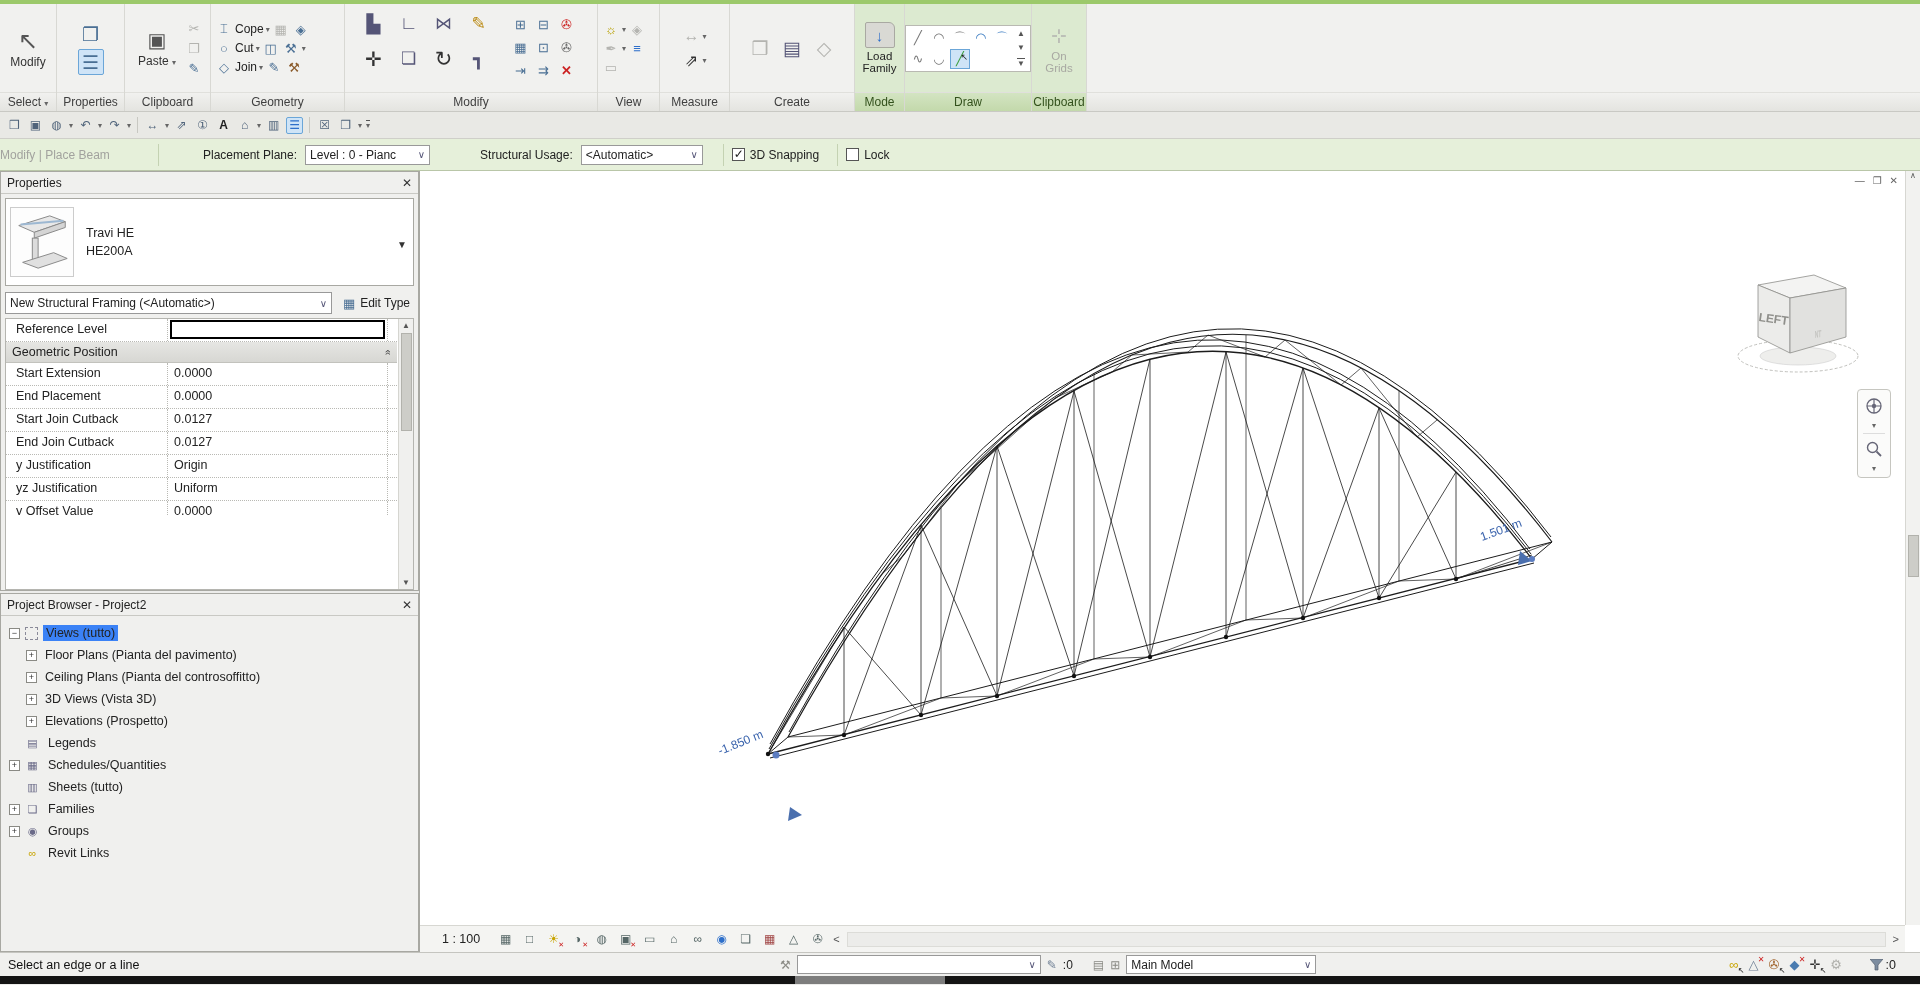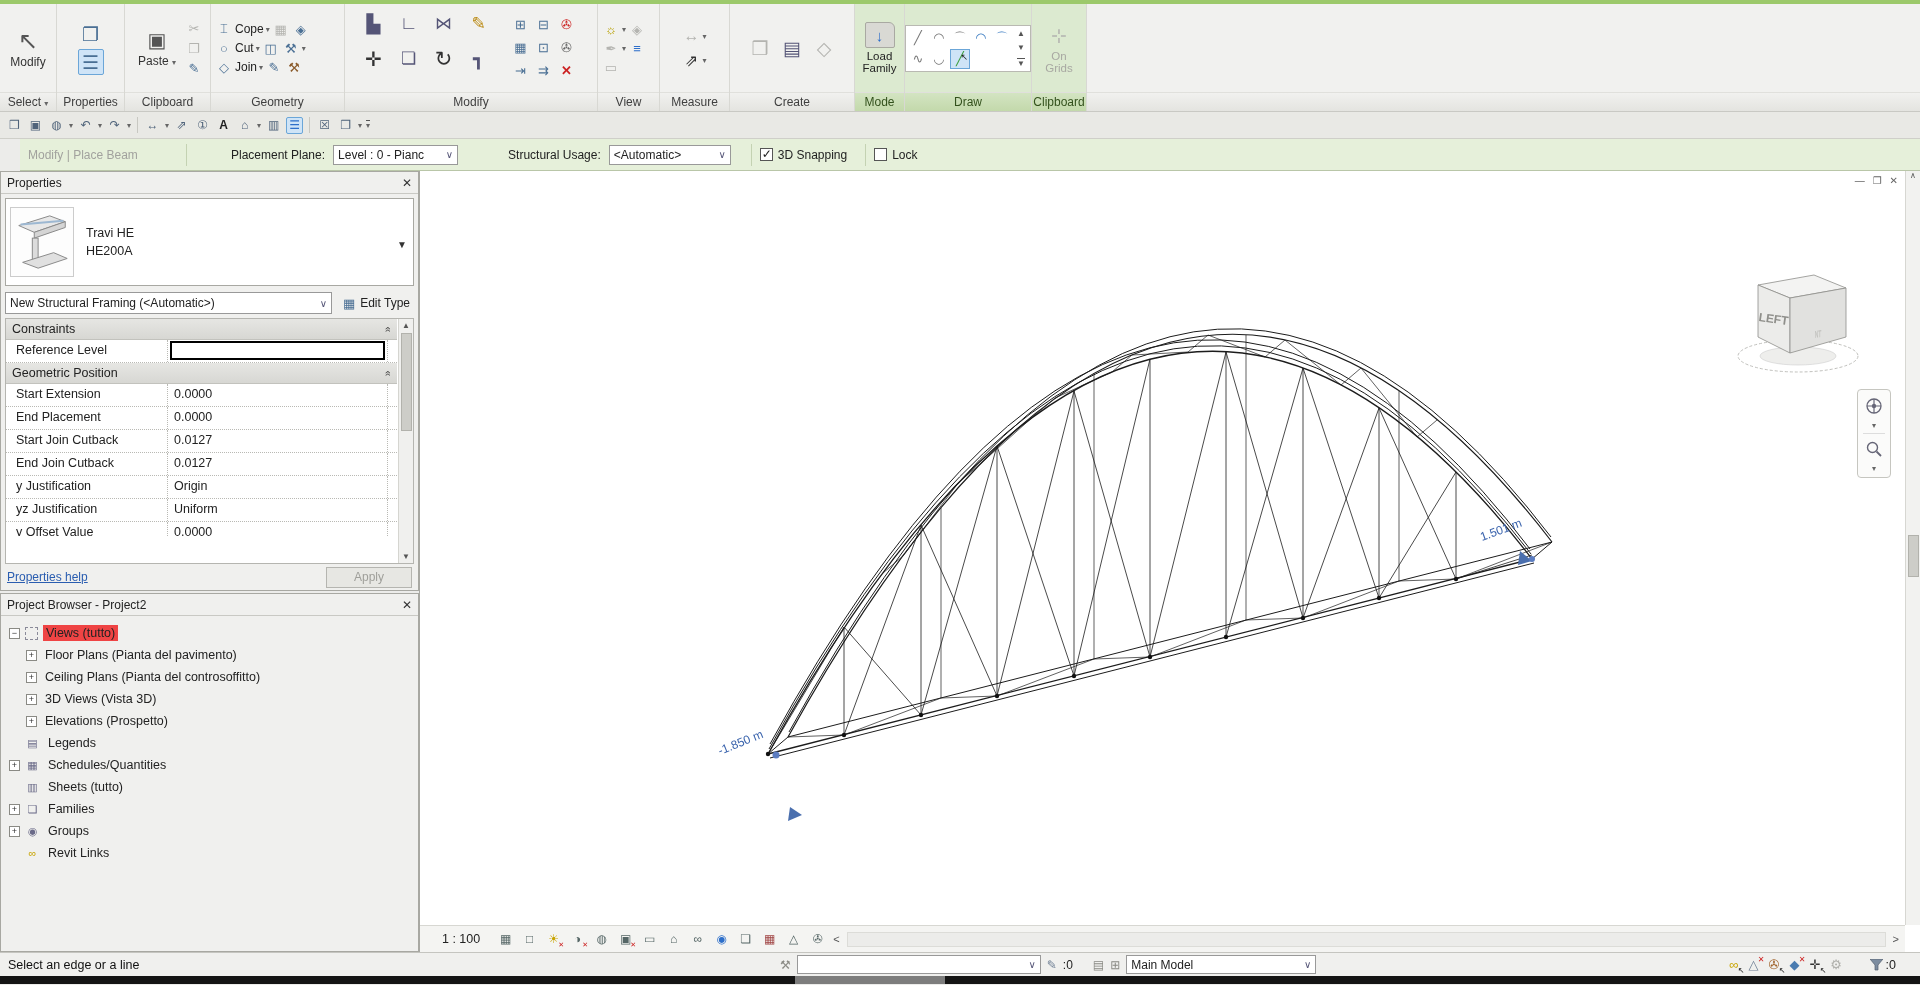--- a/index.html
+++ b/index.html
@@ -39,21 +39,21 @@
   .folderbtn { width:30px; height:26px; background:#d9d9d4; border:1px solid #a9a9a2; border-radius:2px 6px 2px 2px; position:relative; display:flex; align-items:center; justify-content:center; }
   .folderbtn .dl { color:#2e6fca; font-weight:bold; font-size:15px; }
 
   
   .qat { height:27px; background:#e9e9e5; border-bottom:1px solid #cfcfc9; display:flex; align-items:center; gap:4px; padding:0 6px; }
   .qat .ic { width:17px; height:17px; font-size:12px; color:#4f637a; }
   .qat .sep { width:1px; height:16px; background:#c8c8c2; margin:0 2px; }
   .qat .sel { border:1px solid #6ba6d8; background:#cfe4f7; border-radius:2px; }
 
   
-  .optbar { height:32px; background:#e6f0da; border-bottom:1px solid #b9c6a8; display:flex; align-items:center; gap:8px; padding:0 8px;margin-left:20px; }
+  .optbar { height:32px; background:#e6f0da; border-bottom:1px solid #b9c6a8; display:flex; align-items:center; gap:8px; padding:0 0; }
   .optbar .ctxlabel { color:#a2a29e; width:150px; }
   .optbar .sep { width:1px; height:22px; background:#c4d2b2; }
   .dd { background:#fff; border:1px solid #999; height:20px; display:inline-flex; align-items:center; justify-content:space-between; padding:0 4px; gap:6px; }
   .dd .vee { color:#557; font-size:10px; }
   .cb { width:13px; height:13px; border:1px solid #555; background:#fff; display:inline-block; position:relative; }
   .cb.checked::after { content:"✓"; position:absolute; left:1px; top:-2px; font-size:12px; color:#222; }
   .cbrow { display:flex; align-items:center; gap:5px; }
 
   
   .main { display:flex; height:781px; }
@@ -91,21 +91,21 @@
   
   .browser { flex:1; margin-top:2px; }
   .tree { position:relative; padding:6px 2px; flex:1; background:#f0f0ee; }
   .titem { height:22px; display:flex; align-items:center; gap:5px; white-space:nowrap; }
   .titem .exp { width:11px; height:11px; border:1px solid #8a8a84; background:#fff; font-size:9px; line-height:9px; text-align:center; color:#333; flex:none; }
   .titem .noexp { width:11px; flex:none; }
   .titem .ticon { width:15px; text-align:center; font-size:11px; color:#6a6a88; flex:none; }
   .titem.lvl0 { padding-left:6px; }
   .titem.lvl1 { padding-left:23px; }
   .titem .lbl { font-size:12.5px; padding:1px 3px; }
-  .titem.selected .lbl { background:#ef4444;text-align:right; }
+  .titem.selected .lbl { background:#3b82f6;text-align:right; }
   .viewsicon { width:13px; height:13px; border:1px dashed #8a8a99; flex:none; }
 
   
   .viewport { flex:1; position:relative; background:#fff; }
   .wincontrols { position:absolute; top:4px; right:22px; display:flex; gap:8px; color:#666; font-size:10px; }
   .vscroll { position:absolute; right:0; top:0; width:15px; height:754px; background:#f2f2f0; border-left:1px solid #d7d7d2;
     display:flex; flex-direction:column; align-items:center; font-size:8px; color:#555; }
   .vthumb { width:11px; height:42px; background:#cdcdc8; border:1px solid #b2b2ac; margin-top:355px; }
   .vcb { position:absolute; left:0; right:15px; bottom:0; height:27px; background:#f4f4f2; border-top:1px solid #d7d7d2;
     display:flex; align-items:center; gap:7px; padding:0 6px 0 22px; }
@@ -410,24 +410,20 @@
             <span>New Structural Framing (&lt;Automatic&gt;)</span>
             <span class="vee">∨</span>
           </span>
         <span class="editbtn">
             <span class="ic" style="width:14px">▦</span>
             <span>Edit Type</span>
           </span>
       </div>
       <div class="pgridwrap">
         <div class="pgrid">
-          <div class="pgroup">
-              <span>Constraints</span>
-              <span class="chev">»</span>
-            </div>
           <div class="prow">
             <div class="plabel">Reference Level</div>
             <div class="pval" style="padding:1px 2px 0 2px;"><input class="pinput" value="" style=""></div>
             <div class="pthird"></div>
           </div>
           <div class="pgroup">
               <span>Geometric Position</span>
               <span class="chev">»</span>
             </div>
           <div class="prow">
@@ -465,24 +461,20 @@
               <div class="pval">0.0000</div>
               <div class="pthird"></div>
             </div>
         </div>
         <div class="pscroll">
           <span>▲</span>
           <span class="pthumb" style="position:absolute; top:14px;"></span>
           <span>▼</span>
         </div>
       </div>
-      <div class="helprow">
-        <span class="link">Properties help</span>
-        <span class="applybtn">Apply</span>
-      </div>
     </div>
 
     <div class="palette browser">
       <div class="palette-title">
         <span>Project Browser - Project2</span>
         <span class="xbtn">✕</span>
       </div>
       <div class="tree">
         <div class="titem lvl0 selected">
           <span class="exp">−</span>

